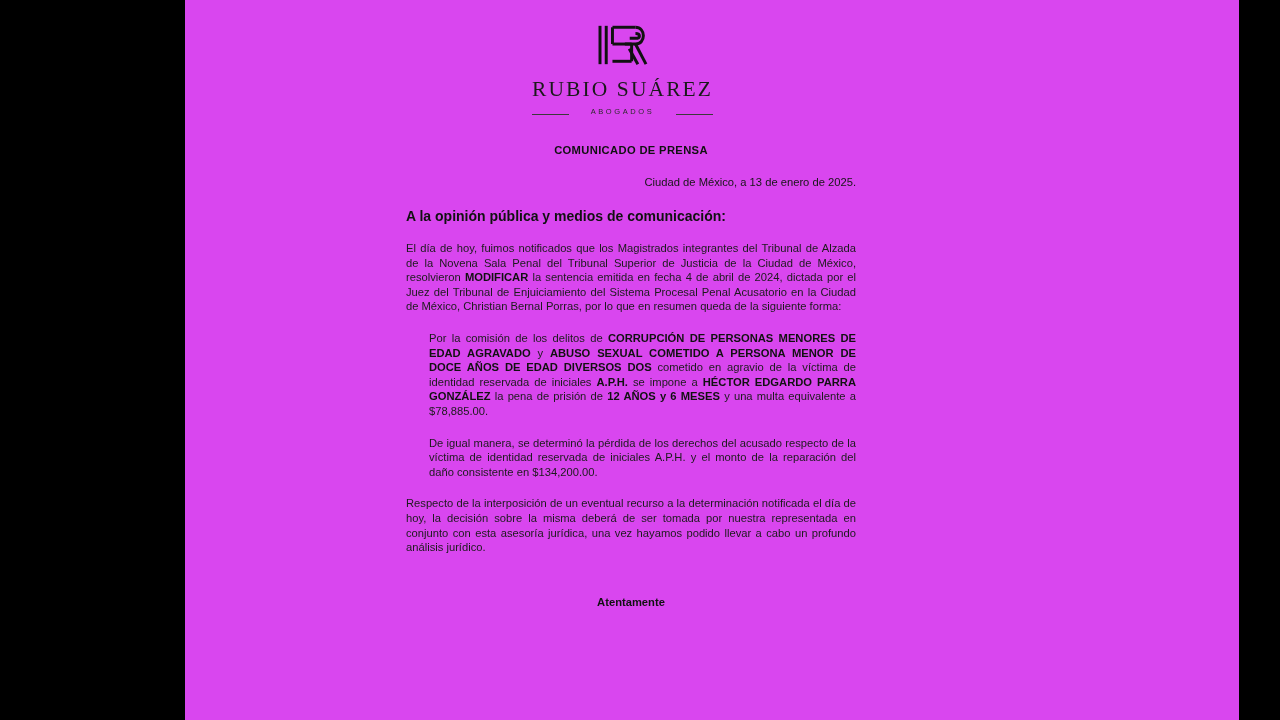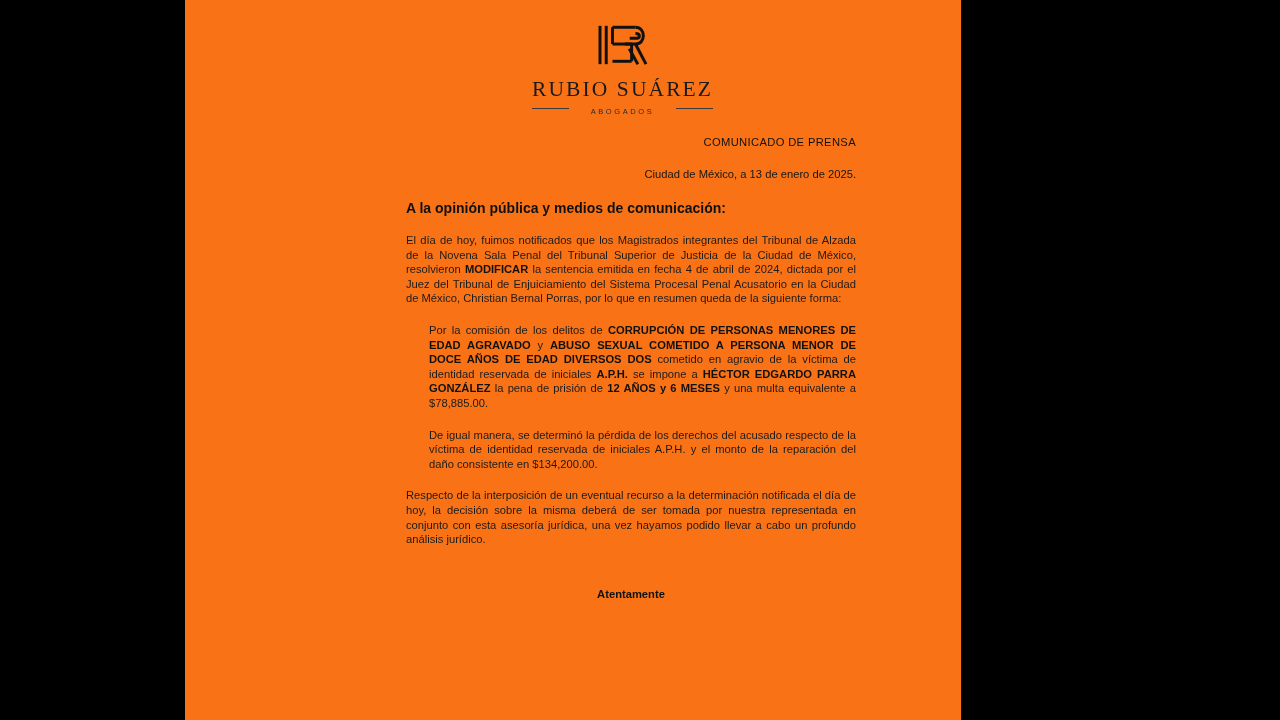--- a/index.html
+++ b/index.html
@@ -30,23 +30,23 @@
     background: #000000;
   }
   .letterbox-left  { left: 0;  width: 185px; }
   .letterbox-right { right: 0; width: 220px; }
 
   
   .page {
     position: absolute;
     top: 0;
     left: 185px;
-    width: 776px;
-    height: 720px;
-    background: #f97316;
+    width: 1054px;
+    height: 720px;
+    background: #d946ef;
     box-sizing: border-box;
     overflow: hidden;
   }
   .page-inner {
     position: relative;
     width: 875px;
     padding: 0;
   }
 
   
@@ -66,21 +66,21 @@
     font-size: 21.5px;
     letter-spacing: 2.1px;
     color: #1a1a1a;
     font-weight: 400;
     line-height: 1;
     white-space: nowrap;
   }
   .tagline-row {
     margin-top: 7px;
     display: flex;
-    align-items: flex-start;
+    align-items: flex-end;
     justify-content: center;
     gap: 22px;
   }
   .tagline-rule {
     display: block;
     width: 37px;
     height: 1px;
     background: #3a3a3a;
   }
   .tagline-text {
@@ -93,24 +93,24 @@
   }
 
   
   .doc-body {
     margin: 0 auto;
     width: 450px;      
     padding-left: 17px;
     box-sizing: content-box;
   }
   .doc-title {
-    margin-top: 21px;
-    text-align: right;
-    font-size: 11.2px;
-    font-weight: normal;
+    margin-top: 29px;
+    text-align: center;
+    font-size: 11.2px;
+    font-weight: bold;
     letter-spacing: 0.35px;
     color: #111111;
   }
   .date-line {
     margin-top: 20px;
     text-align: right;
     font-size: 11.2px;
     color: #161616;
   }
   .salutation {

